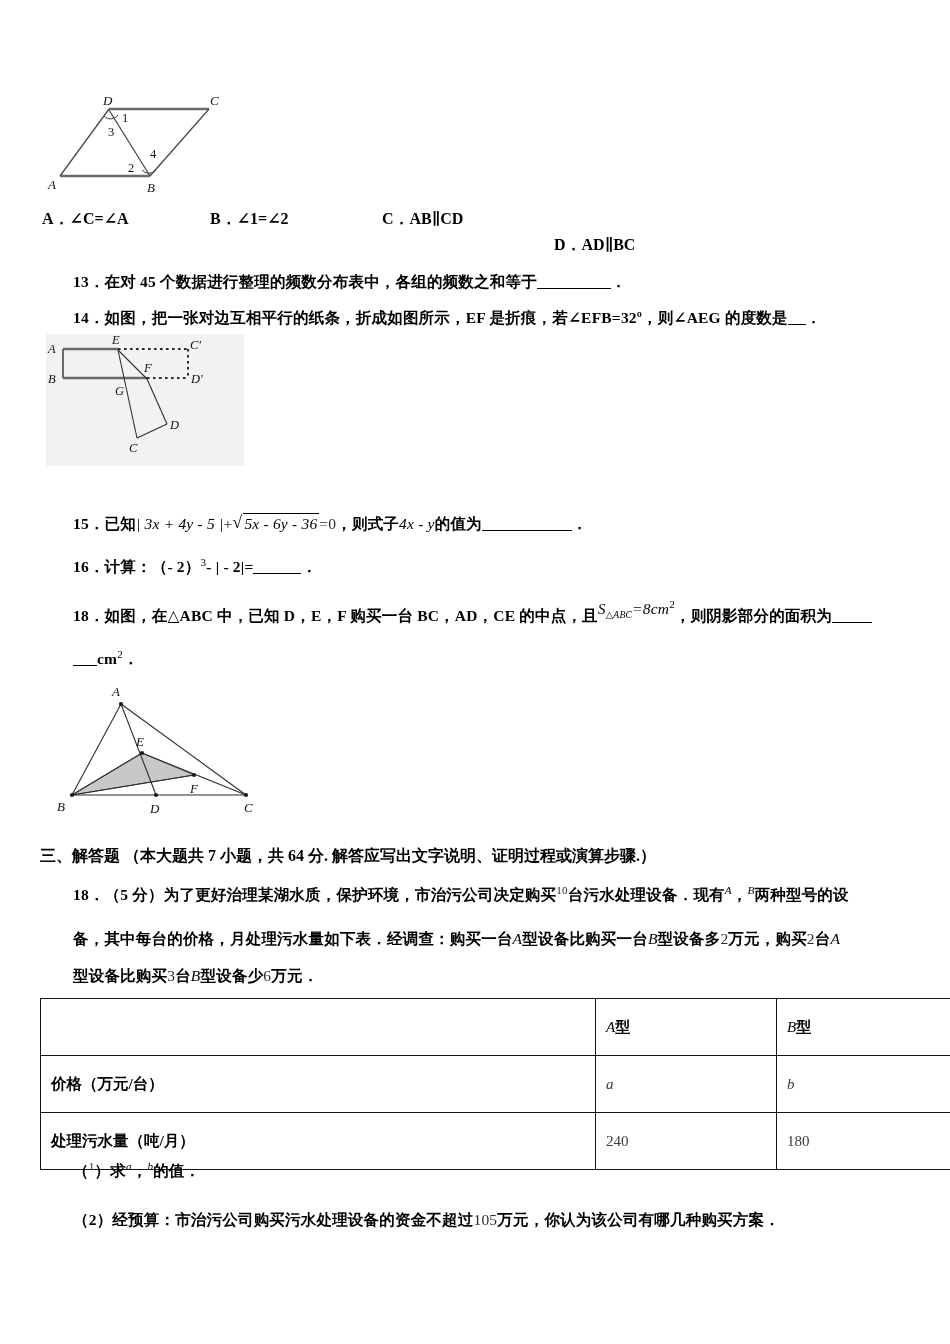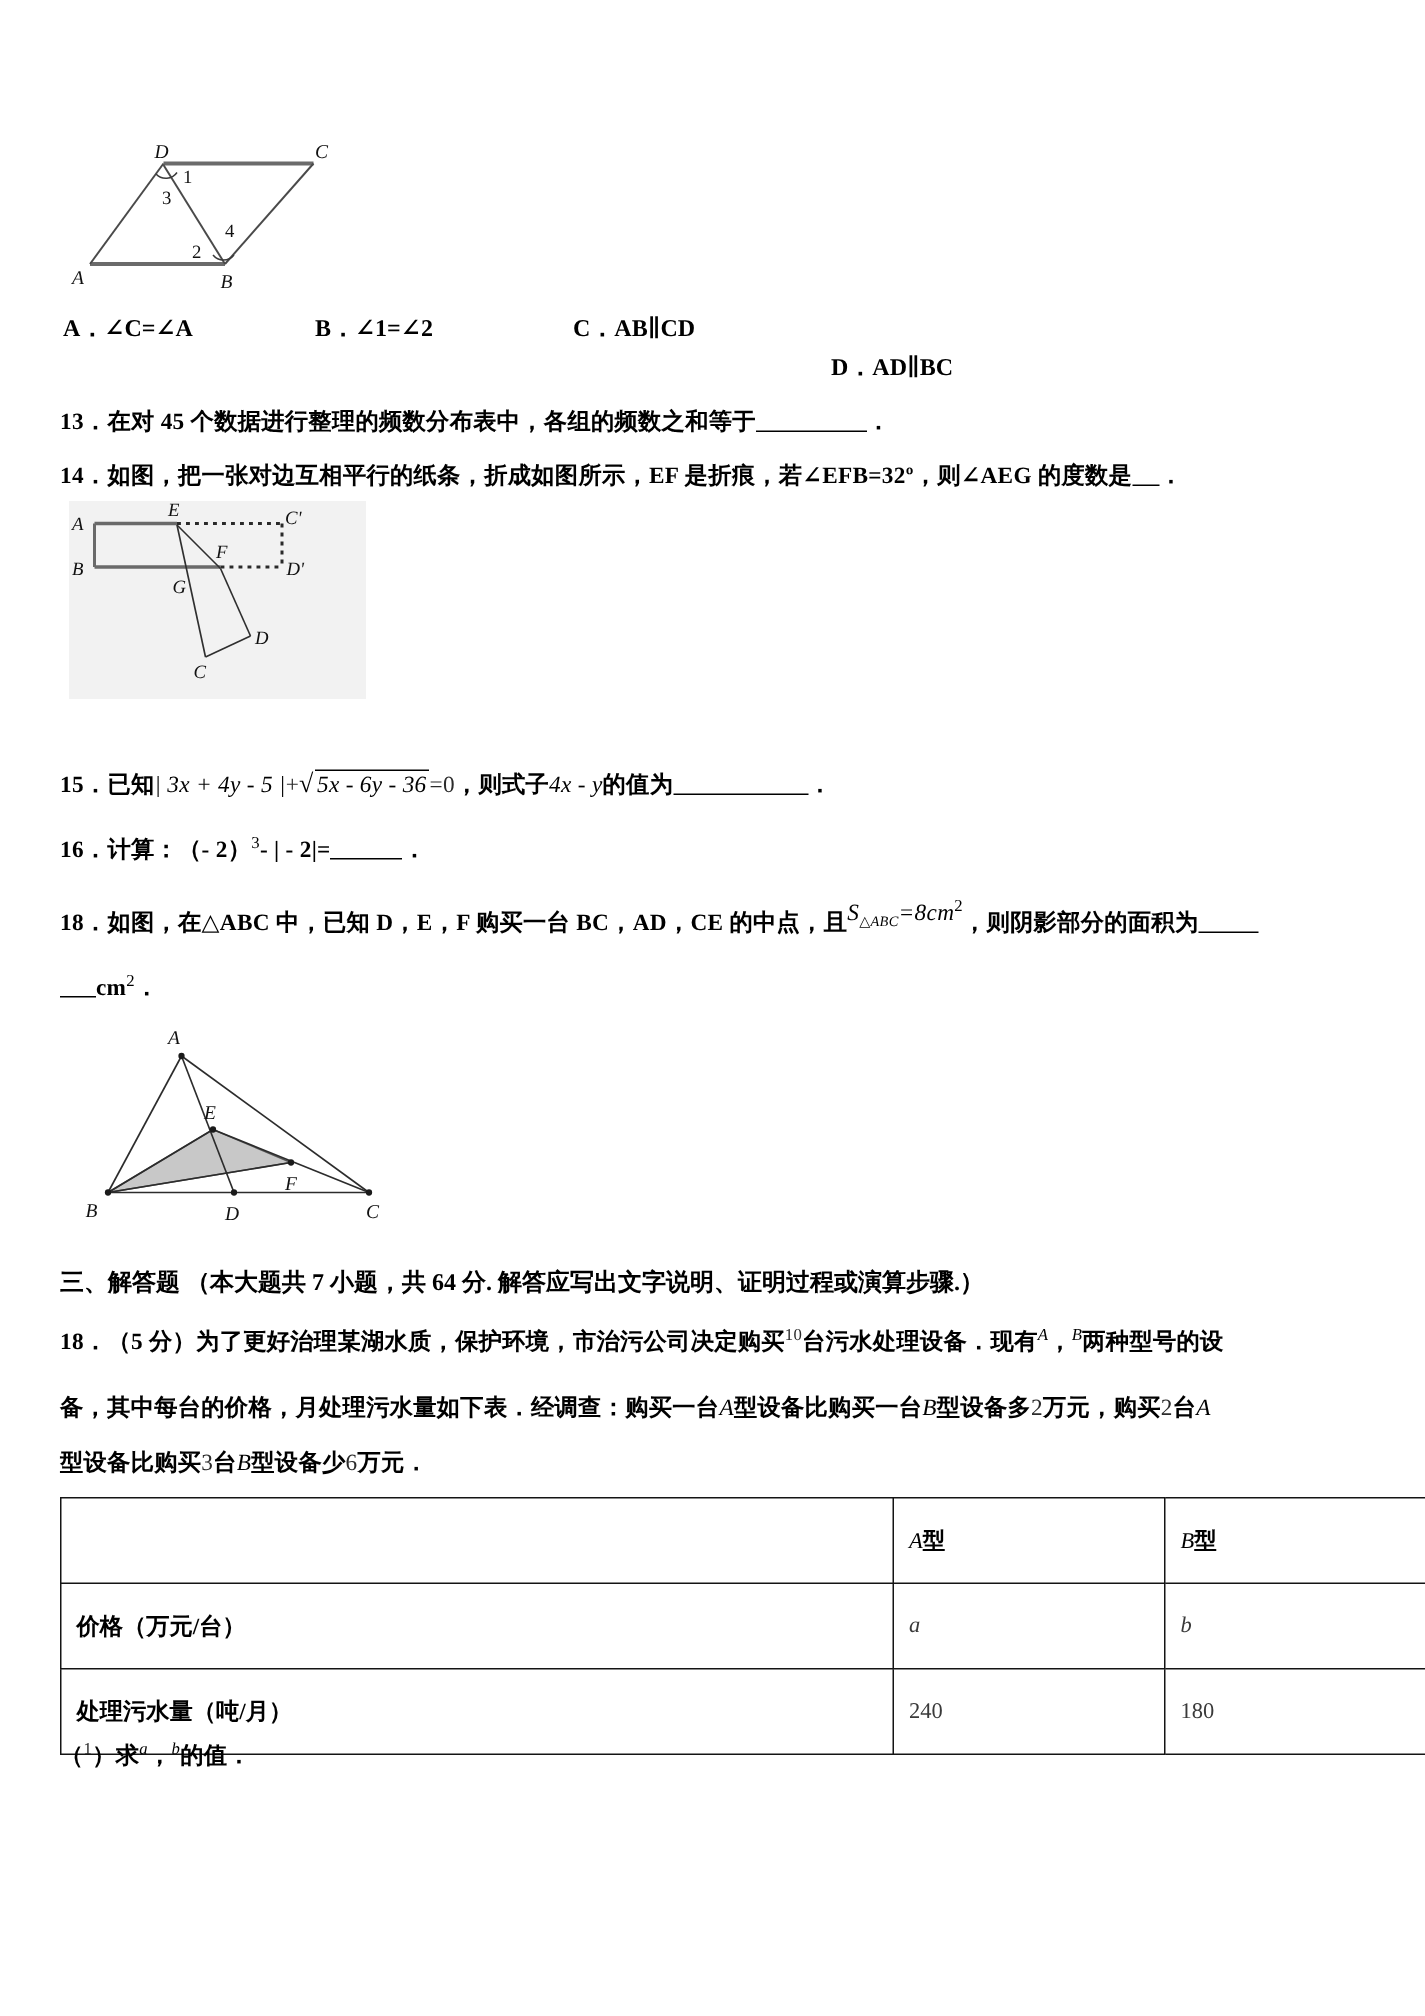--- a/index.html
+++ b/index.html
@@ -22,21 +22,21 @@
 
   
   .txt {
     position: absolute;
     font-family: "Liberation Serif", "DejaVu Serif", serif;
     font-weight: bold;
     color: #000;
     white-space: nowrap;
     line-height: 1.25;
   }
-  .q-line { font-size: 15.5px; letter-spacing: .2px; }
+  .q-line { font-size: 15.5px; letter-spacing: .2px; margin-left: 33px; }
   .sec-head { font-size: 16px; font-weight: bold; }
 
   .mono-it {
     font-family: "Liberation Serif", "DejaVu Serif", serif;
     font-style: italic;
     font-weight: normal;
   }
   .lightnum {
     font-weight: normal;
     color: #2b2b2b;
@@ -302,14 +302,17 @@
         <td class="colA cell">240</td>
         <td class="colB cell">180</td>
       </tr>
     </tbody>
   </table>
 
   <div class="txt q-line" style="left:40px; top:1160px;text-align:center;">
     <span>（</span><span class="sup lightnum">1</span><span>）求</span><span class="sup mono-it">a</span><span>，</span><span class="sup mono-it">b</span><span>的值．</span>
   </div>
 
+  <div class="txt q-line" style="left:40px; top:1210px;">
+    <span>（2）经预算：市治污公司购买污水处理设备的资金不超过</span><span class="lightnum">105</span><span>万元，你认为该公司有哪几种购买方案．</span>
+  </div>
 
 </div>
 
 </body></html>

